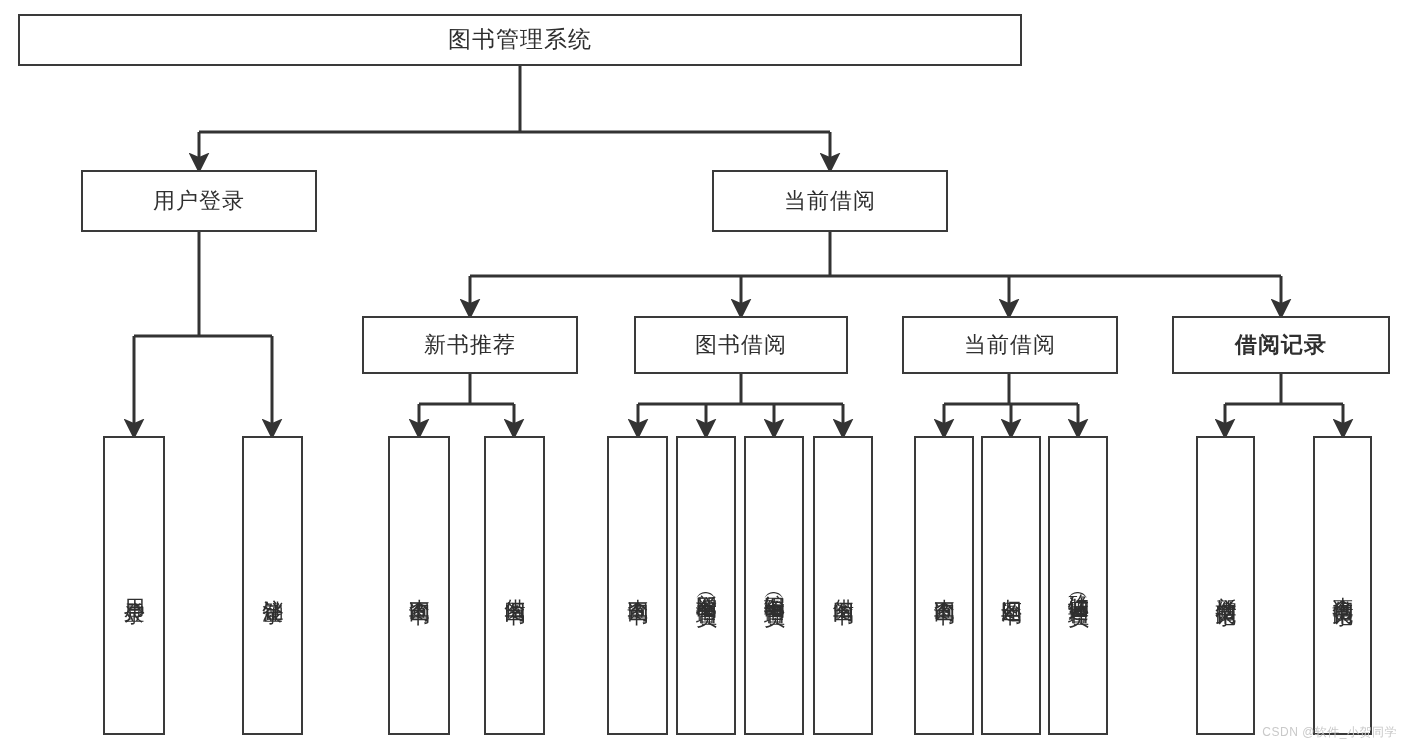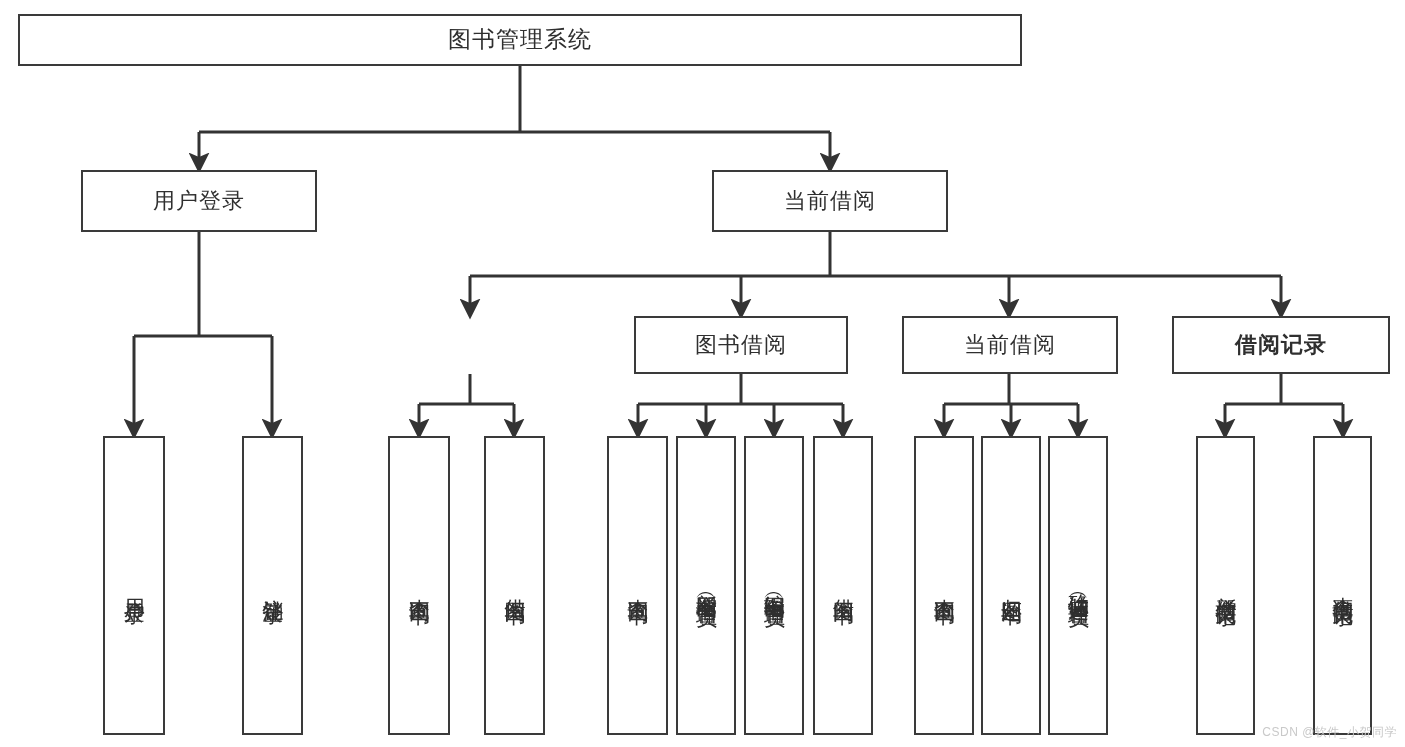--- a/index.html
+++ b/index.html
@@ -125,20 +125,23 @@
     <span>图书管理系统</span>
   </div>
 
   <div class="node h" style="left:81px; top:170px; width:236px; height:62px;">
     <span>用户登录</span>
   </div>
   <div class="node h" style="left:712px; top:170px; width:236px; height:62px;">
     <span>当前借阅</span>
   </div>
 
+  <div class="node h" style="left:362px; top:316px; width:216px; height:58px;">
+    <span>新书推荐</span>
+  </div>
   <div class="node h" style="left:634px; top:316px; width:214px; height:58px;">
     <span>图书借阅</span>
   </div>
   <div class="node h" style="left:902px; top:316px; width:216px; height:58px;">
     <span>当前借阅</span>
   </div>
   <div class="node h" style="left:1172px; top:316px; width:218px; height:58px;font-weight:bold;">
     <span>借阅记录</span>
   </div>
 

